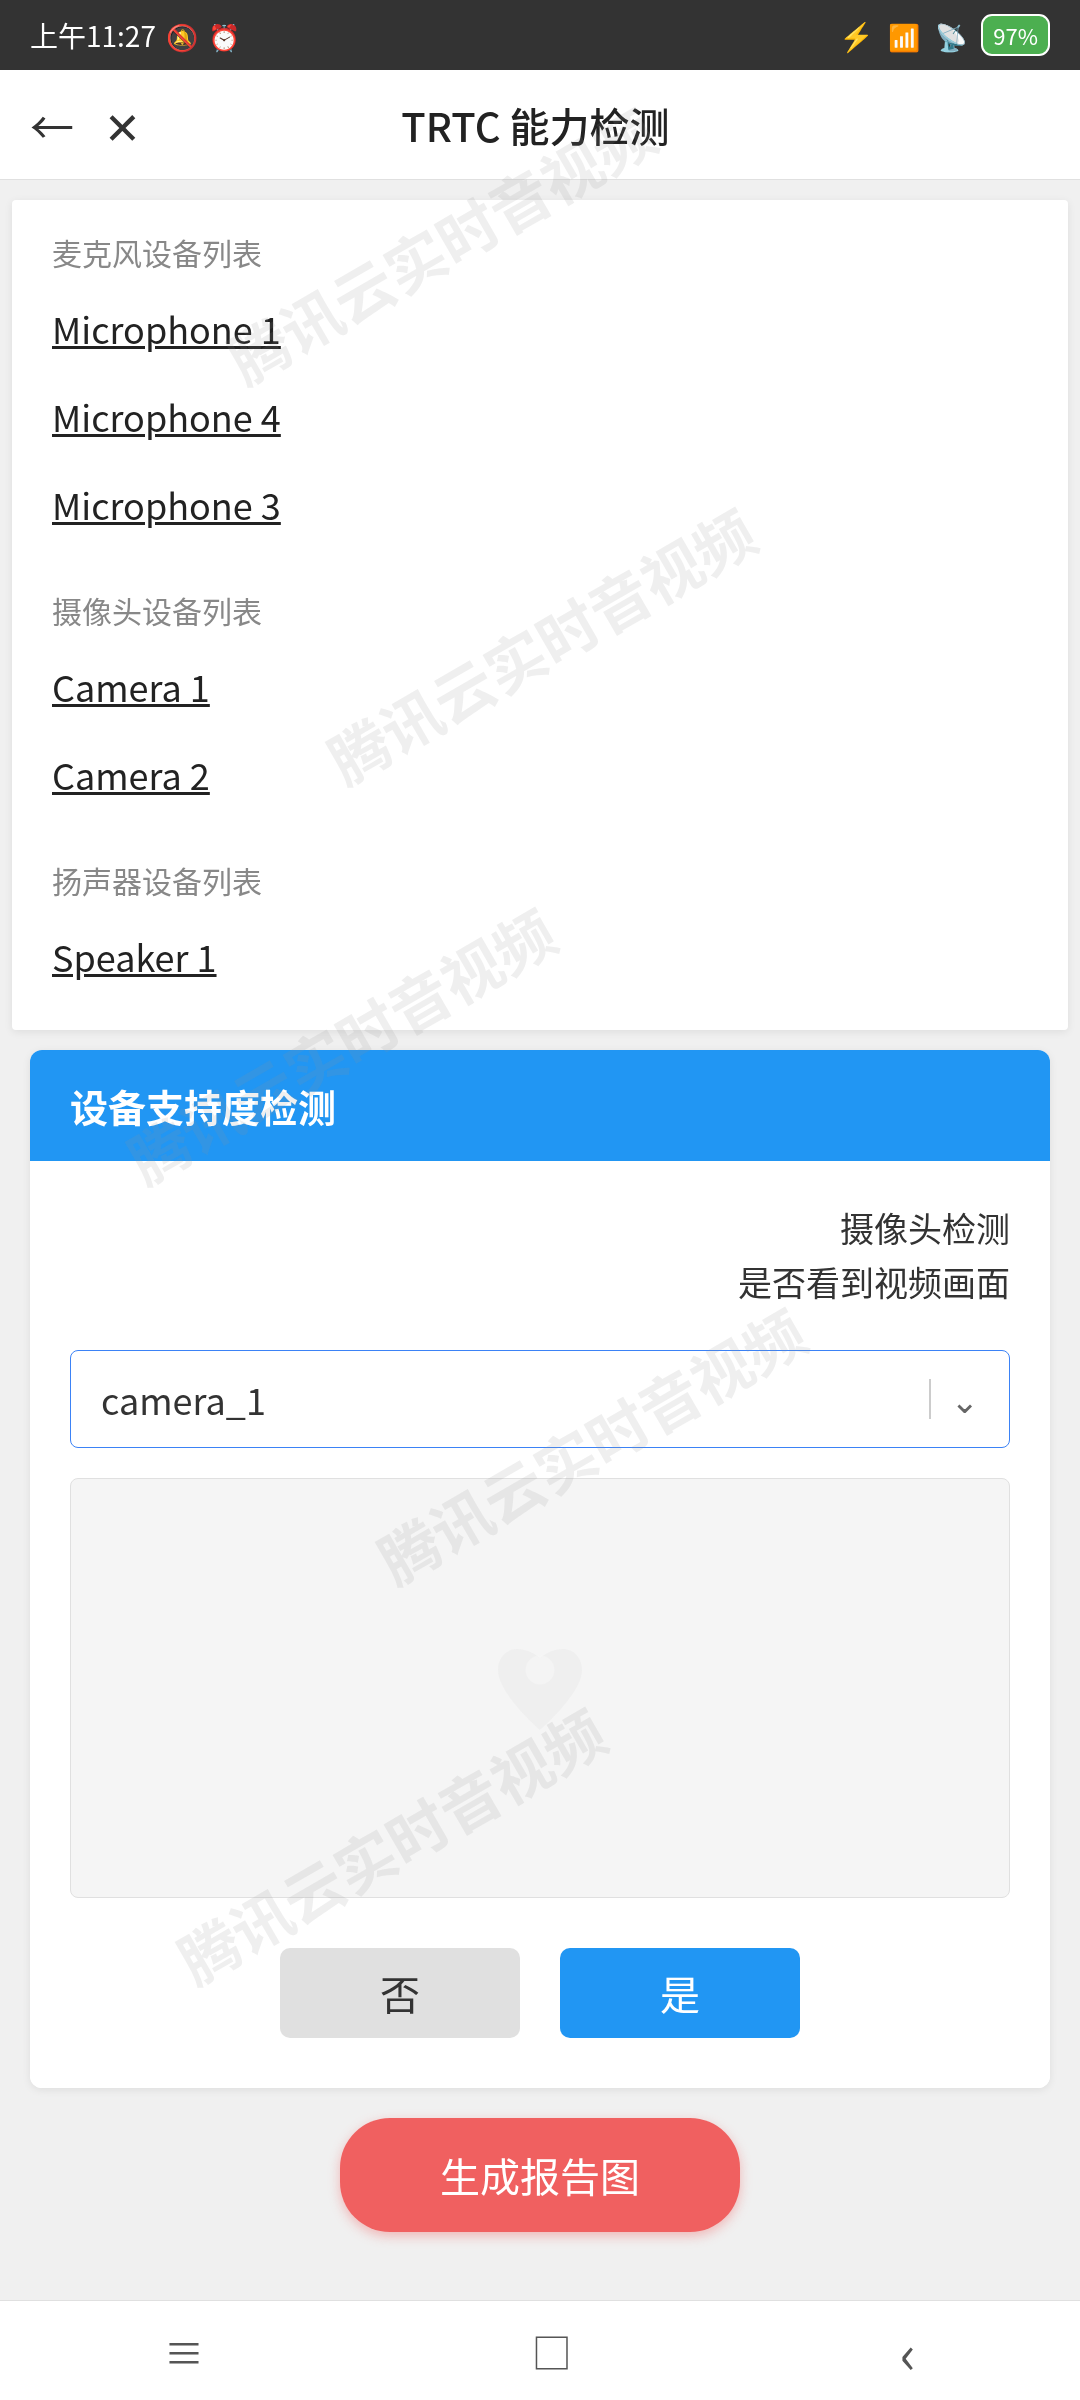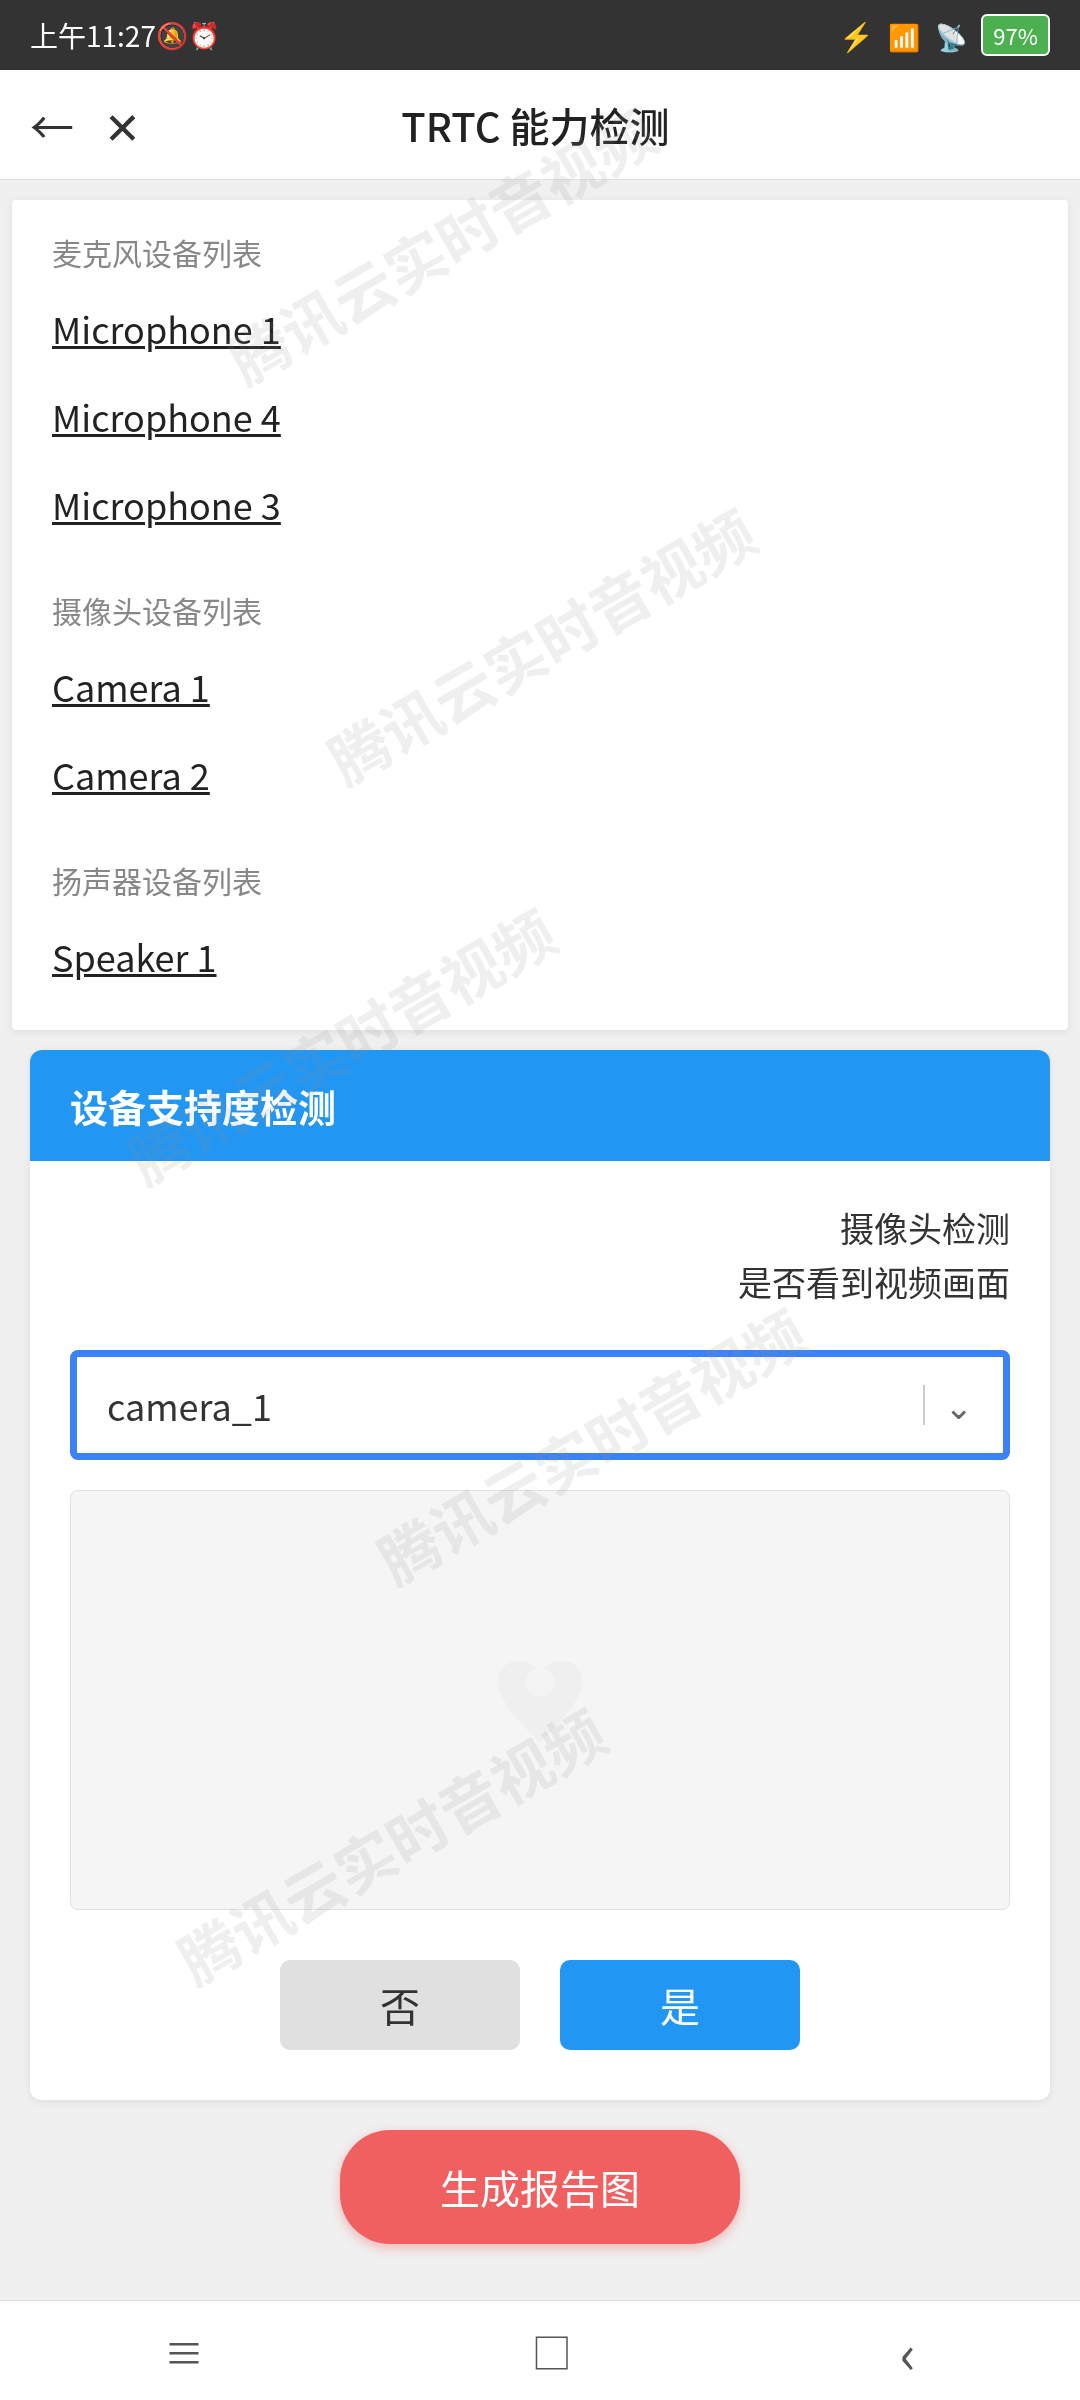--- a/index.html
+++ b/index.html
@@ -19,28 +19,28 @@
       width: 100%;
       height: 70px;
       background: #333;
       display: flex;
       align-items: center;
       justify-content: space-between;
       padding: 0 30px;
       color: white;
       font-size: 28px;
     }
-    .status-bar-left { display: flex; align-items: flex-start; }
+    .status-bar-left { display: flex; align-items: center; gap: 10px; }
     .status-bar-right { display: flex; align-items: center; gap: 14px; }
     .battery-indicator {
       background: #4caf50;
       color: white;
       font-size: 22px;
       padding: 3px 10px;
-      border-radius: 6px;
+      border-radius: 11px;
       border: 2px solid white;
     }
 
     
     .navbar {
       width: 100%;
       height: 110px;
       background: white;
       display: flex;
       align-items: center;
@@ -122,21 +122,21 @@
       text-align: right;
       font-size: 34px;
       color: #333;
       line-height: 1.6;
       margin-bottom: 40px;
     }
 
     .dropdown-container {
       display: flex;
       align-items: center;
-      border: 7px solid #3b82f6;
+      border: 1px solid #3b82f6;
       border-radius: 8px;
       padding: 22px 30px;
       background: white;
       width: 100%;
       cursor: pointer;
       margin-bottom: 30px;
     }
     .dropdown-value {
       flex: 1;
       font-size: 36px;

